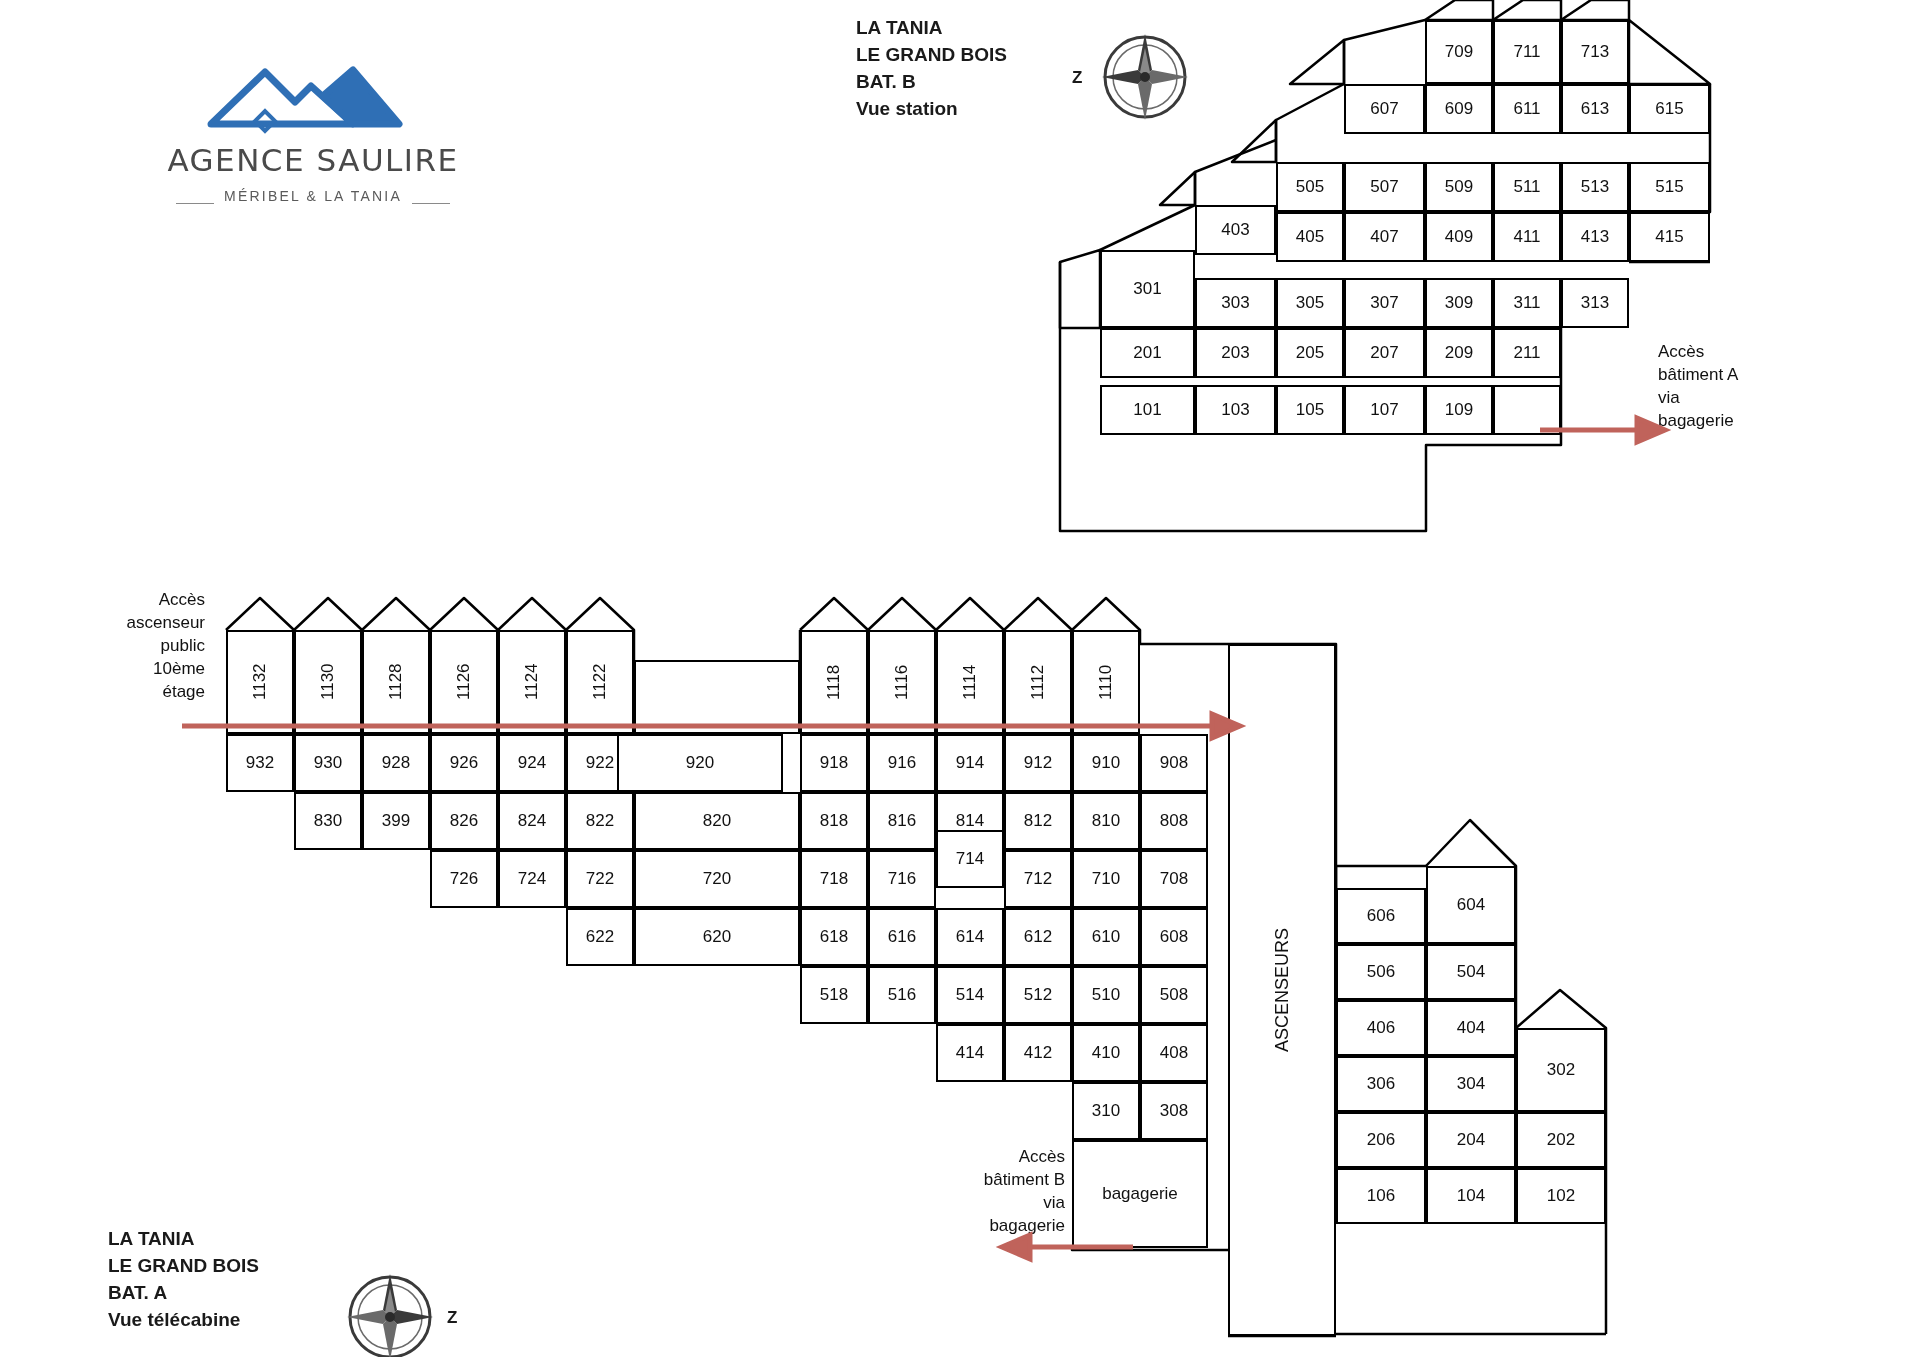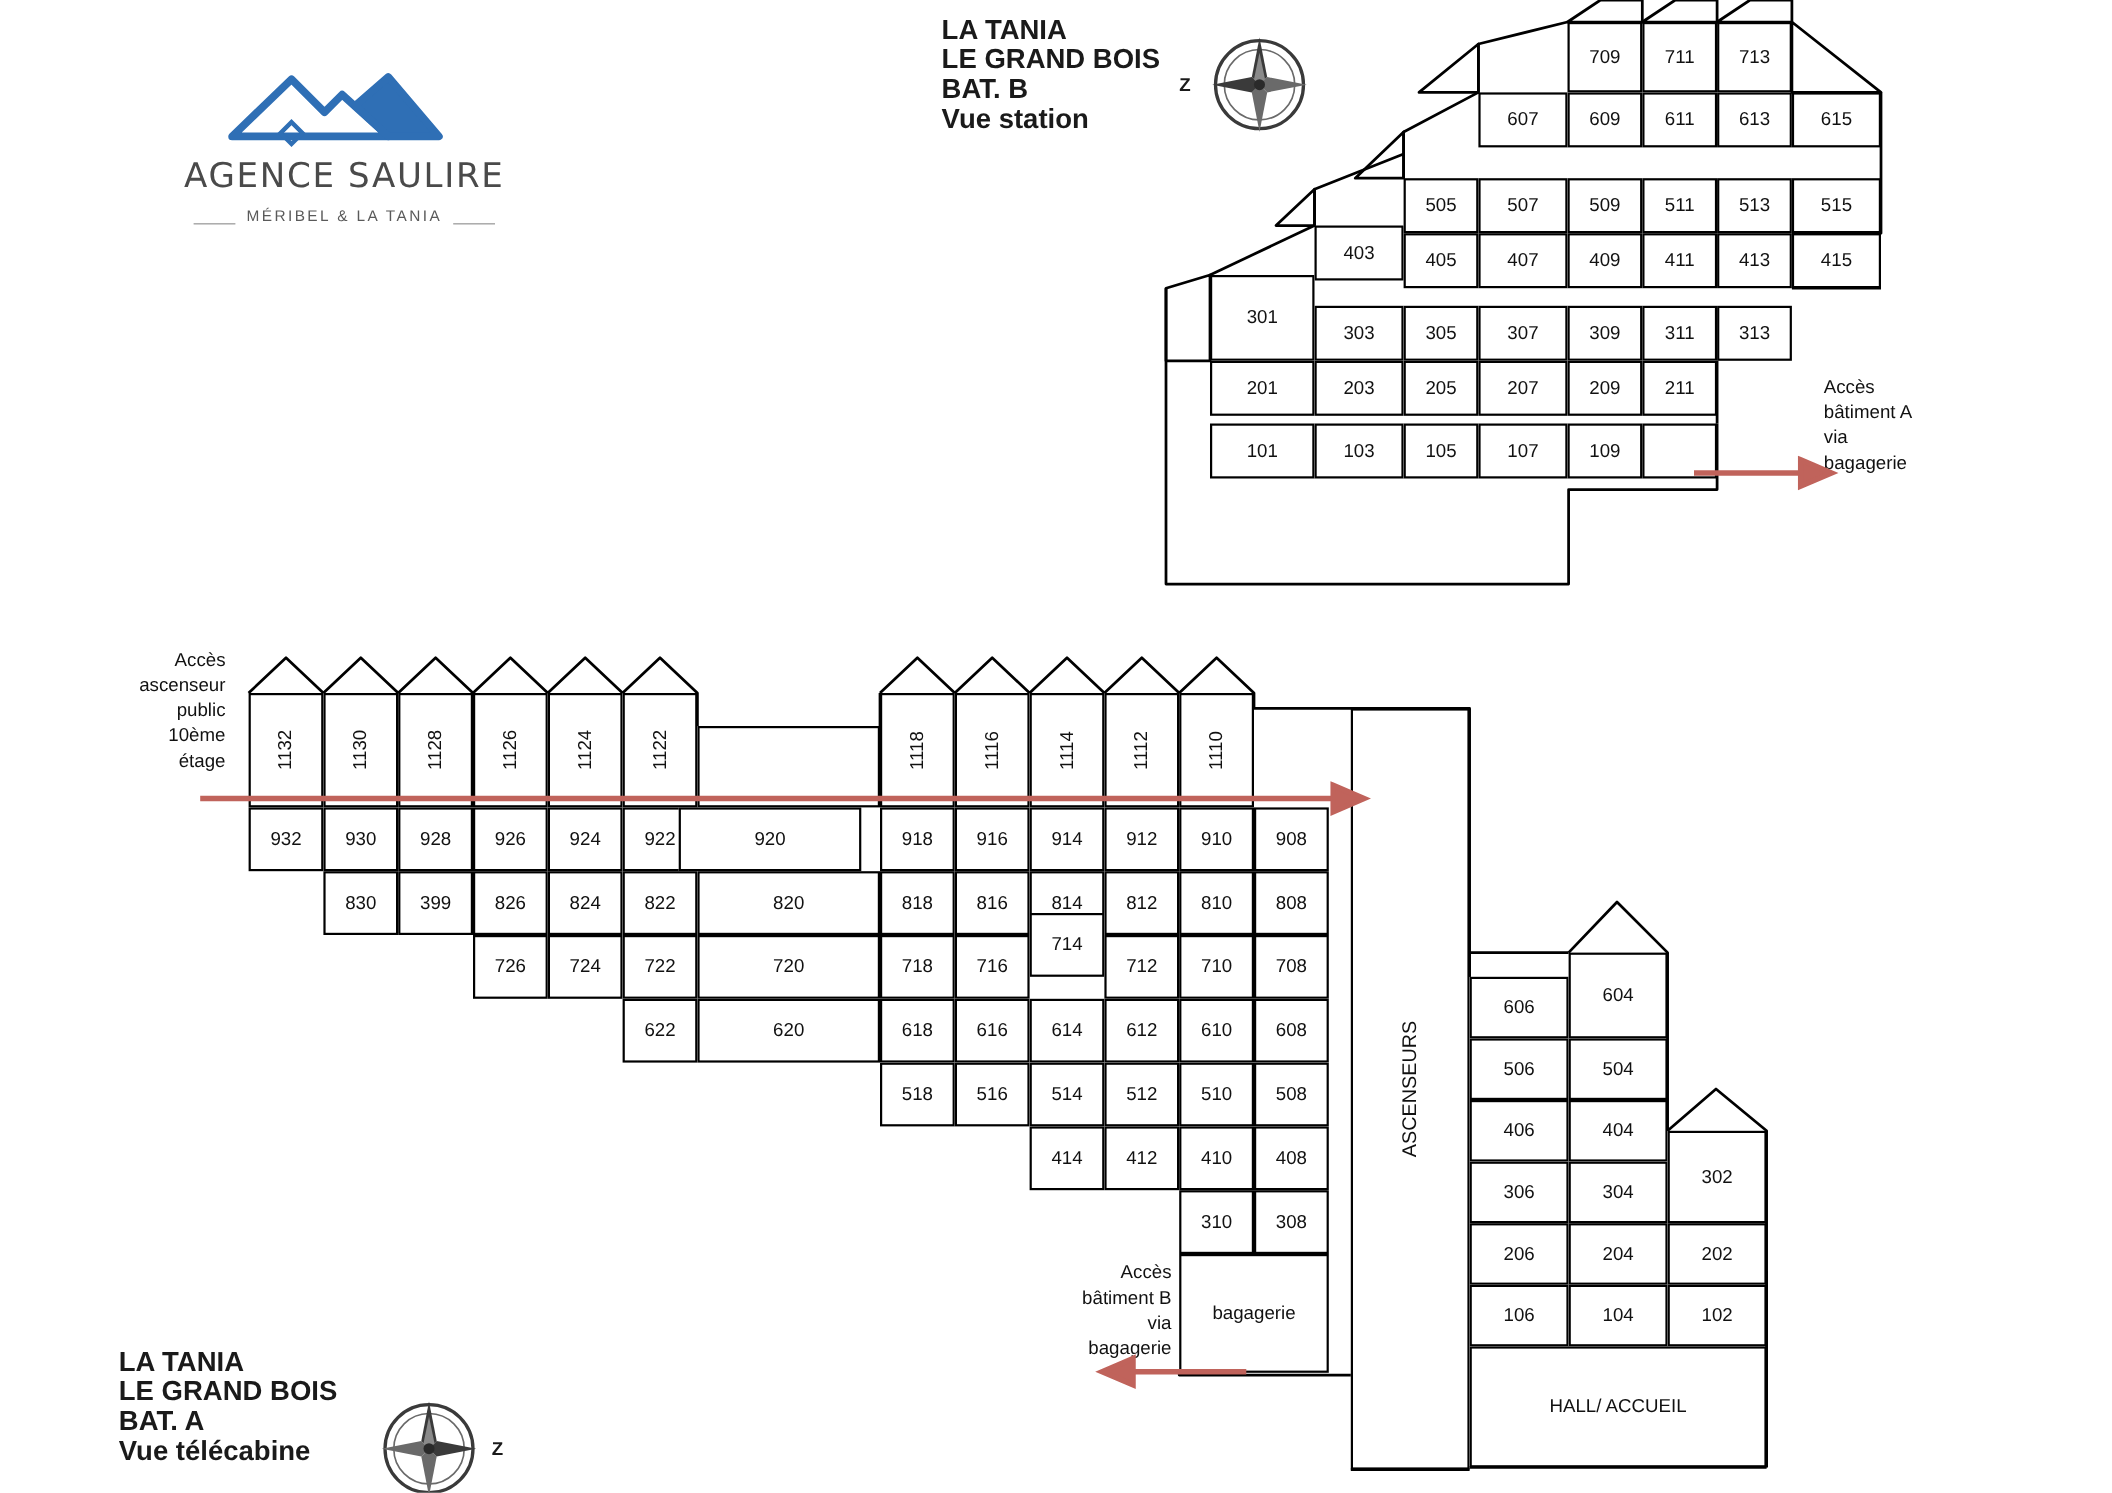--- a/index.html
+++ b/index.html
@@ -50,21 +50,21 @@
     font-size: 14px;
     letter-spacing: 2.2px;
     color: #5a5a5a;
     white-space: nowrap;
   }
 
   
   .title-block {
     position: absolute;
     font-weight: bold;
-    font-size: 25px;
+    font-size: 19px;
     line-height: 27px;
     white-space: nowrap;
   }
   #title-b { left: 856px; top: 14px; }
   #title-a { left: 108px; top: 1225px; }
 
   
   .compass { position: absolute; }
   #compass-top { left: 1090px; top: 22px; }
   #compass-bottom { left: 335px; top: 1262px; }
@@ -291,21 +291,20 @@
   <div class="cell" style="left:1336px; top:1056px; width:90px; height:56px;">306</div>
   <div class="cell" style="left:1426px; top:1056px; width:90px; height:56px;">304</div>
   <div class="cell" style="left:1516px; top:1028px; width:90px; height:84px;">302</div>
   <div class="cell" style="left:1336px; top:1112px; width:90px; height:56px;">206</div>
   <div class="cell" style="left:1426px; top:1112px; width:90px; height:56px;">204</div>
   <div class="cell" style="left:1516px; top:1112px; width:90px; height:56px;">202</div>
   <div class="cell" style="left:1336px; top:1168px; width:90px; height:56px;">106</div>
   <div class="cell" style="left:1426px; top:1168px; width:90px; height:56px;">104</div>
   <div class="cell" style="left:1516px; top:1168px; width:90px; height:56px;">102</div>
 
-  <div class="cell" style="left:1336px; top:1224px; width:270px; height:110px; font-size:17px;">HALL/ ACCUEIL</div>
 
   <div class="note right" style="left:60px; top:588px; width:145px;">
     <div>Accès</div>
     <div>ascenseur</div>
     <div>public</div>
     <div>10ème</div>
     <div>étage</div>
   </div>
 
   <div class="note right" style="left:900px; top:1145px; width:165px;">

